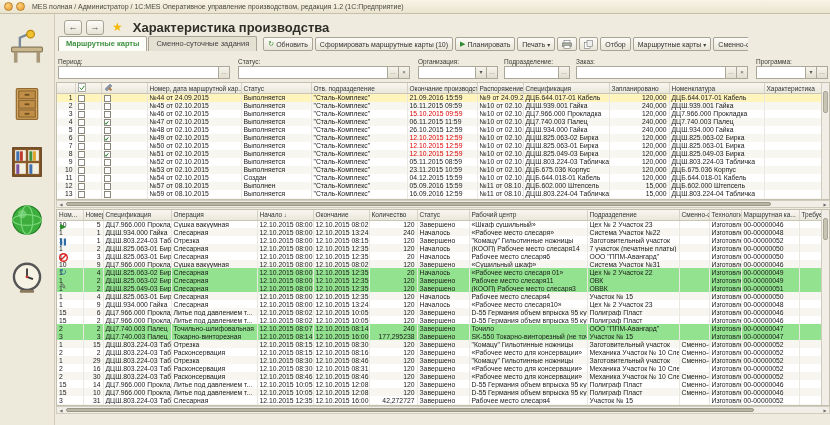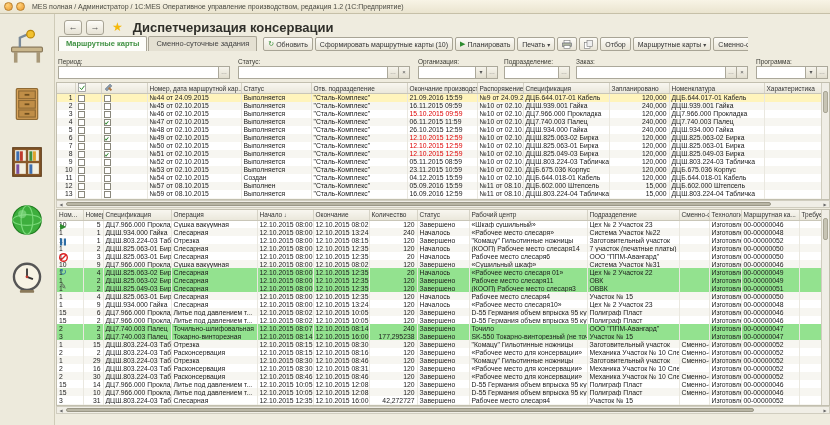--- a/index.html
+++ b/index.html
@@ -121,21 +121,21 @@
     </svg>
   </button>
 </div>
 
 <div class="content">
 
   <div class="nav-row">
     <button class="navbtn"><span>←</span></button>
     <button class="navbtn"><span>→</span></button>
     <span class="star">★</span>
-    <span class="page-title">Диспетчеризация консервации</span>
+    <span class="page-title">Характеристика производства</span>
   </div>
 
   <div class="cmd-row">
     <div class="tabs">
       <div class="tab active">Маршрутные карты</div>
       <div class="tab">Сменно-суточные задания</div>
     </div>
     <button class="cbtn gap">
         <span class="ic grnic">↻</span>
         <span>Обновить</span>

